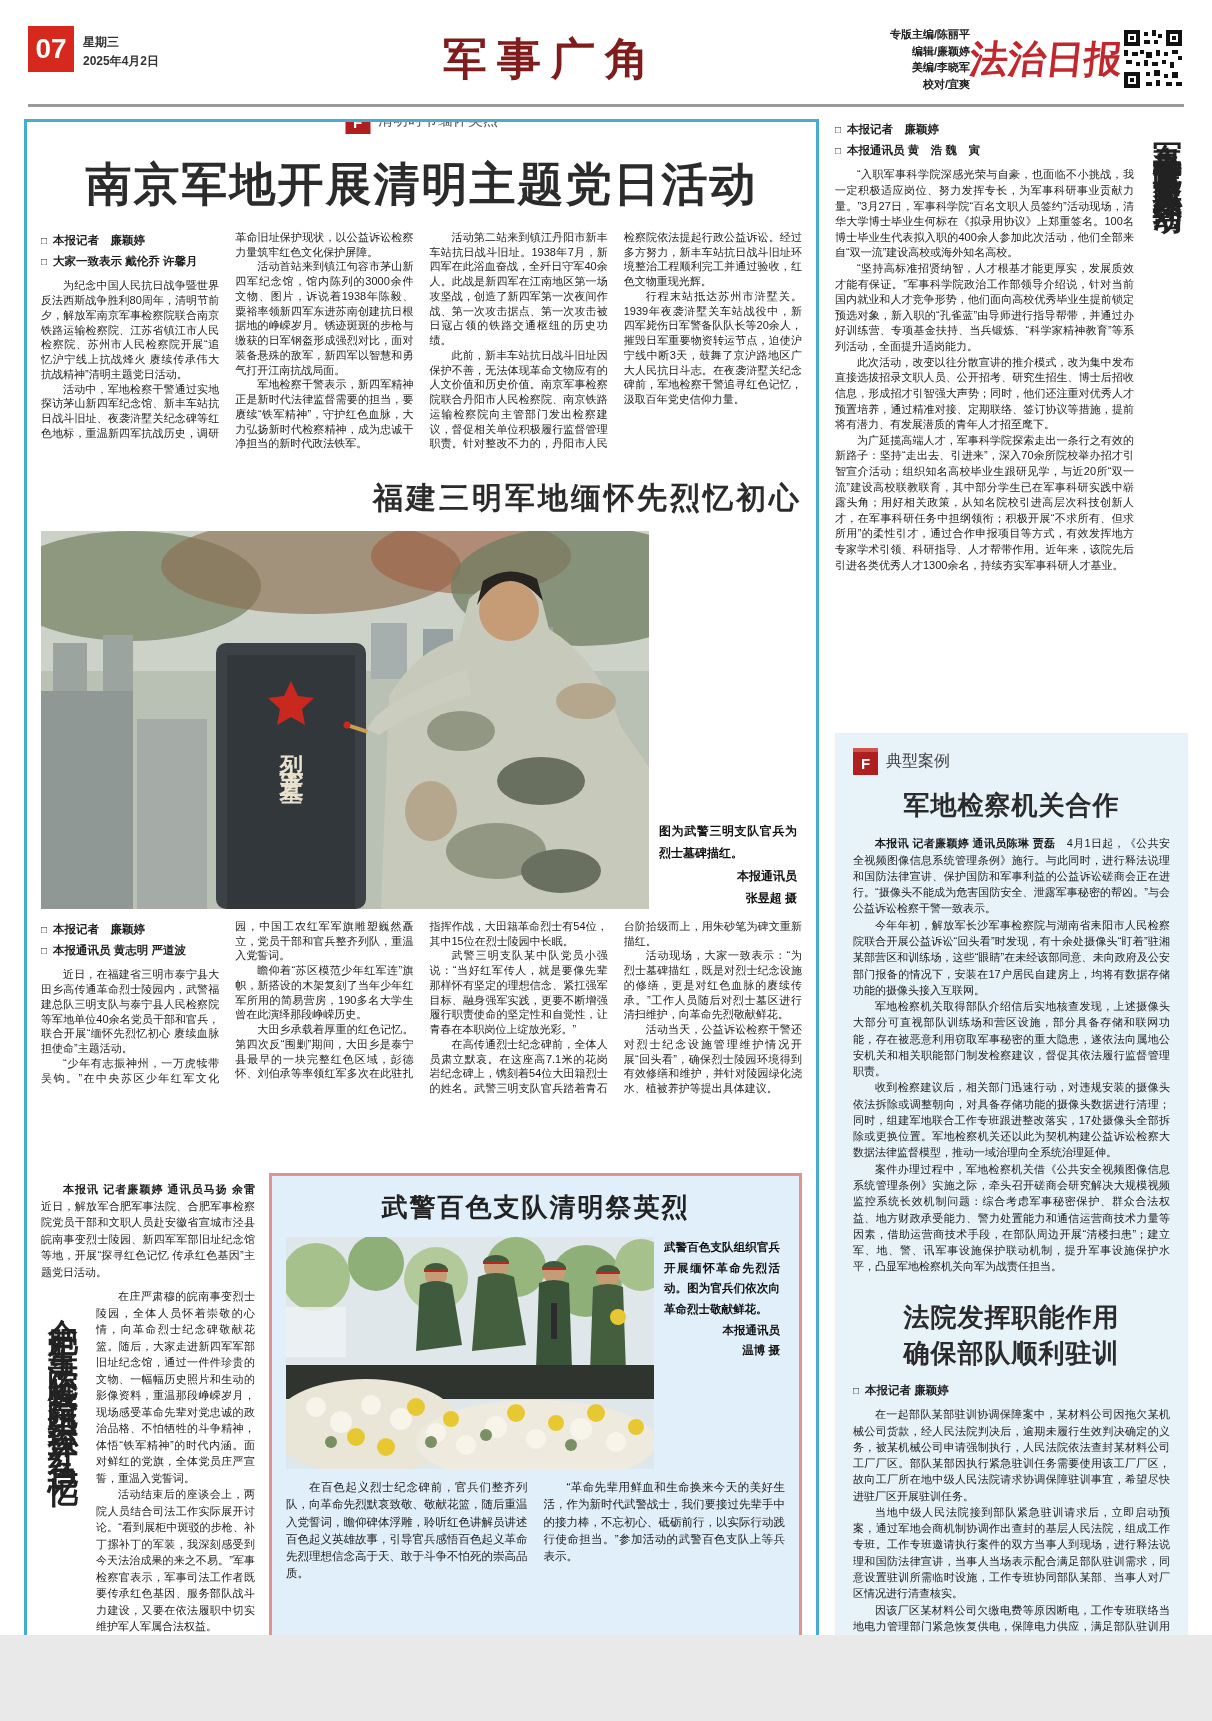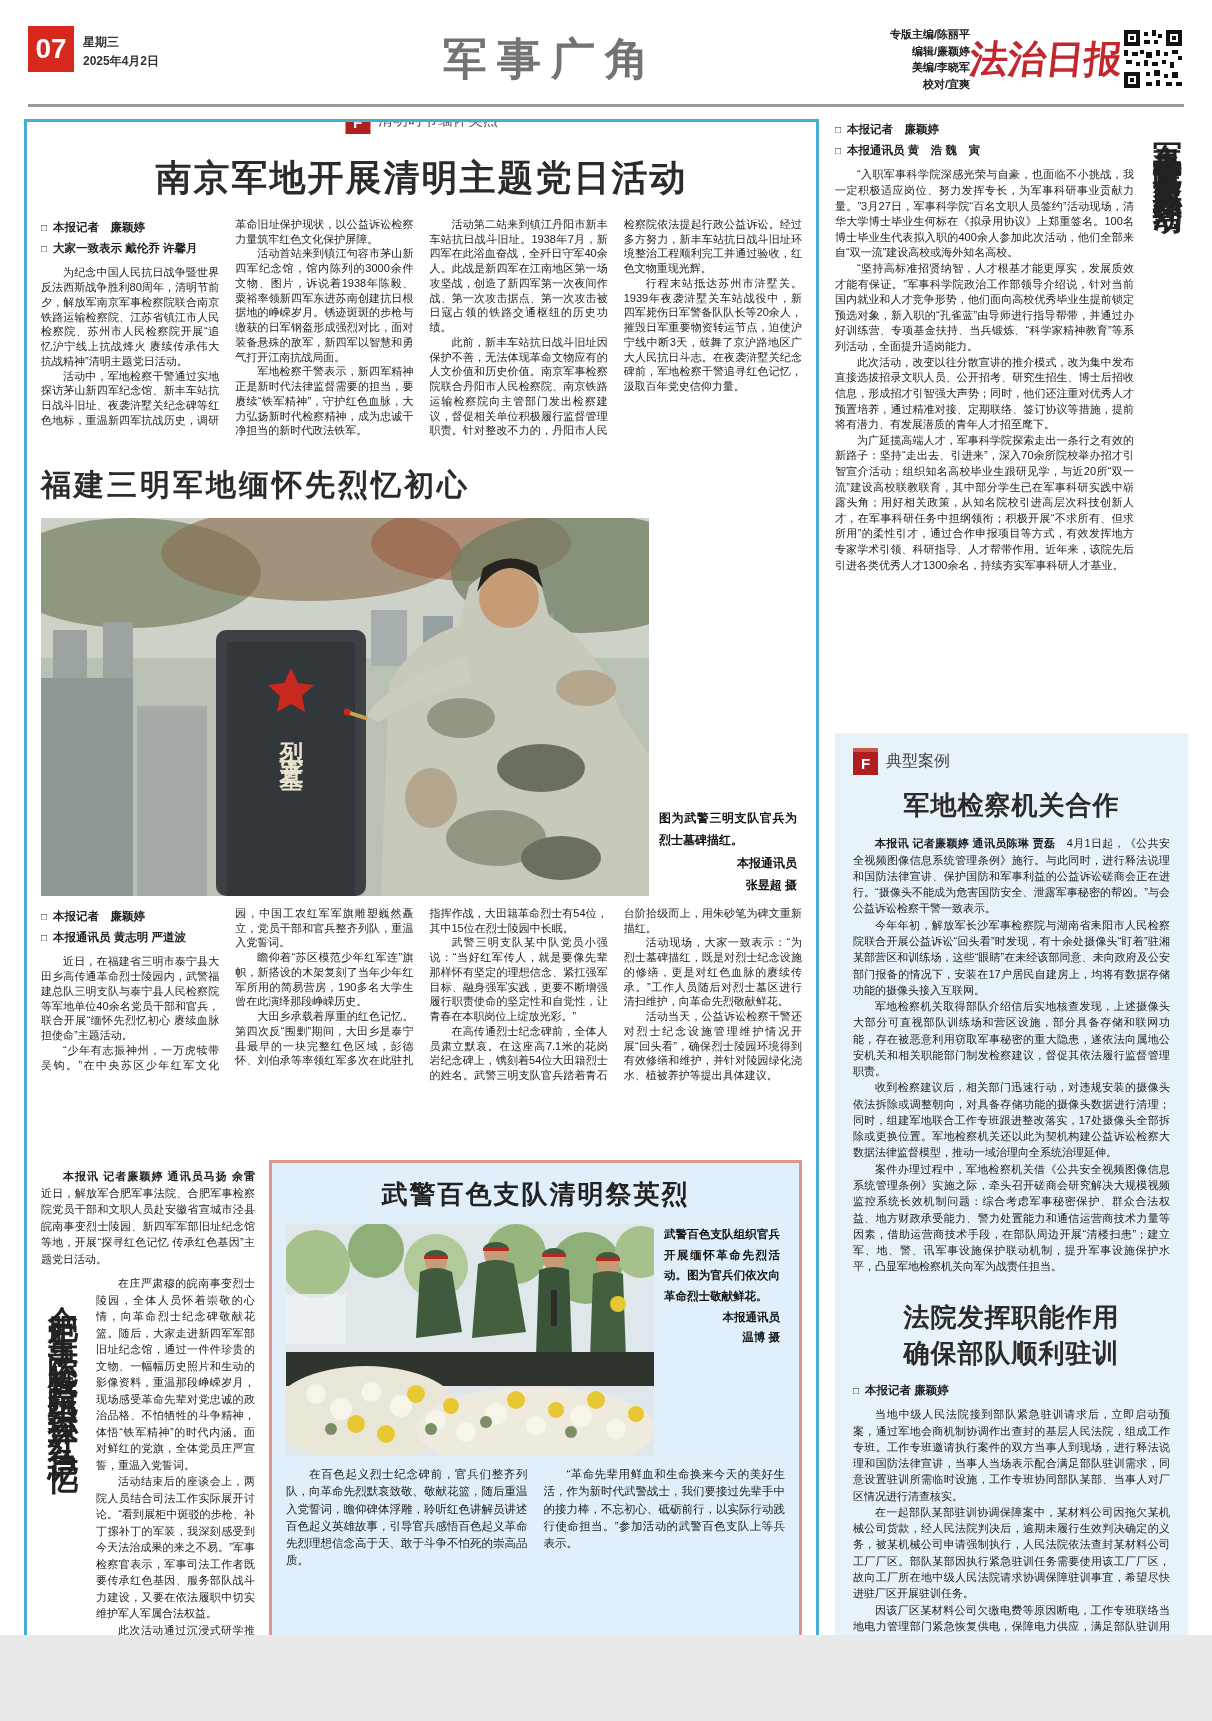--- a/index.html
+++ b/index.html
@@ -4,44 +4,44 @@
 <style>
   html,body{margin:0;padding:0;background:#e9e9e9;}
   .page{width:1212px;height:1635px;background:#ffffff;margin:0 auto;position:relative;
         font-family:"Liberation Sans","DejaVu Sans",sans-serif;color:#222;overflow:hidden;box-sizing:border-box;}
   
   .header{display:flex;align-items:flex-start;padding:26px 28px 0 28px;}
   .h-left{display:flex;gap:9px;width:250px;}
   .pageno{width:46px;height:46px;background:#d7281e;color:#fff;font-weight:bold;font-size:28px;
           display:flex;align-items:center;justify-content:center;}
   .dateblk{font-size:12px;color:#333;line-height:1.55;margin-top:7px;font-weight:bold;}
-  .section-title{flex:1;text-align:center;font-size:44px;color:#737373;font-weight:900;
+  .section-title{flex:1;text-align:center;font-size:44px;color:#7f1d1d;font-weight:900;
                  letter-spacing:10px;margin:4px 0 0 0;}
   .h-right{display:flex;gap:0;align-items:center;width:360px;justify-content:flex-end;}
   .credits{text-align:right;font-size:11px;color:#222;line-height:1.5;font-weight:bold;}
   .masthead{font-family:"Liberation Serif","DejaVu Serif",serif;font-size:38px;color:#c1272d;
             font-weight:bold;transform:skewX(-6deg);white-space:nowrap;}
   .qr{width:62px;height:62px;}
   .rule{height:3px;background:#9a9a9a;margin:12px 28px 12px 28px;}
   
   .content{display:flex;gap:16px;padding:0 24px;align-items:flex-start;}
   .left-box{position:relative;width:795px;height:1582px;border:3px solid #45aed0;
             padding:8px 14px;box-sizing:border-box;overflow:hidden;background:#fff;}
   .tagbar{position:absolute;top:-15px;left:50%;transform:translateX(-50%);background:#fff;
           padding:0 14px;display:flex;gap:8px;align-items:center;font-size:15px;color:#555;white-space:nowrap;}
   .fcube{width:25px;height:23px;background:#b01f20;border-top:4px solid #d0544c;color:#fff;
          font-weight:900;font-size:15px;display:flex;align-items:center;justify-content:center;flex:0 0 auto;}
-  .main-headline{text-align:center;font-size:36px;font-weight:900;color:#2b2b2b;
+  .main-headline{text-align:center;font-size:46px;font-weight:900;color:#2b2b2b;
                  margin:24px 0 14px 0;letter-spacing:2px;}
   .byline{font-size:11.5px;font-weight:bold;margin-bottom:7px;line-height:1.8;break-inside:avoid;}
   .sq{margin-right:6px;font-size:10px;}
   .cols{column-gap:16px;font-size:11px;line-height:1.34;text-align:justify;color:#1d1d1d;}
   .cols .para,.para{margin:0;text-indent:2em;}
   .cols-4{column-count:4;height:232px;overflow:hidden;}
-  .sub-headline{text-align:left;font-size:30px;font-weight:900;margin:16px 0 12px 0;
+  .sub-headline{text-align:right;font-size:30px;font-weight:900;margin:16px 0 12px 0;
                 color:#2b2b2b;letter-spacing:3px;}
   .photo-row{display:flex;gap:10px;align-items:flex-end;margin-bottom:10px;}
   .photo{background:#cfd3cb;overflow:hidden;flex:0 0 auto;}
   .photo svg{display:block;}
   .caption{width:138px;font-size:12px;line-height:1.85;color:#111;font-weight:600;text-align:justify;}
   .caption .credit{text-align:right;font-weight:bold;text-indent:0;}
   .cols-4b{column-count:4;height:244px;overflow:hidden;}
   .bottom-row{display:flex;gap:14px;margin-top:10px;}
   .hefei{width:214px;height:582px;overflow:hidden;font-size:11px;line-height:1.5;text-align:justify;}
   .hefei .lead{margin:8px 0 8px 0;text-indent:2em;}
@@ -370,22 +370,22 @@
 
         <div class="panel-headline court-headline">
           <div>法院发挥职能作用</div>
           <div>确保部队顺利驻训</div>
         </div>
         <div class="court-byline">
           <span class="sq">□</span><span>本报记者 廉颖婷</span>
         </div>
         <div class="panel-body">
           <div>
+              <p class="para">在一起部队某部驻训协调保障案中，某材料公司因拖欠某机械公司货款，经人民法院判决后，逾期未履行生效判决确定的义务，被某机械公司申请强制执行，人民法院依法查封某材料公司工厂厂区。部队某部因执行紧急驻训任务需要使用该工厂厂区，故向工厂所在地中级人民法院请求协调保障驻训事宜，希望尽快进驻厂区开展驻训任务。</p>
               <p class="para">当地中级人民法院接到部队紧急驻训请求后，立即启动预案，通过军地会商机制协调作出查封的基层人民法院，组成工作专班。工作专班邀请执行案件的双方当事人到现场，进行释法说理和国防法律宣讲，当事人当场表示配合满足部队驻训需求，同意设置驻训所需临时设施，工作专班协同部队某部、当事人对厂区情况进行清查核实。</p>
-              <p class="para">在一起部队某部驻训协调保障案中，某材料公司因拖欠某机械公司货款，经人民法院判决后，逾期未履行生效判决确定的义务，被某机械公司申请强制执行，人民法院依法查封某材料公司工厂厂区。部队某部因执行紧急驻训任务需要使用该工厂厂区，故向工厂所在地中级人民法院请求协调保障驻训事宜，希望尽快进驻厂区开展驻训任务。</p>
               <p class="para">因该厂区某材料公司欠缴电费等原因断电，工作专班联络当地电力管理部门紧急恢复供电，保障电力供应，满足部队驻训用电需求。最终，部队某部顺利进驻该厂区并完成驻训任务。</p>
               <p class="para">驻训是提高部队战斗力的重要途径，为部队驻训提供优质高效的司法服务和保障是人民法院服务备战打仗的职责所系。人民法院充分发挥审判职能作用，积极开展涉军维权工作，妥善化解涉军纠纷，依法保障国防利益和军人军属合法权益，以实际行动服务部队练兵备战。</p>
             </div>
         </div>
       </div>
 
     </div>
   </div>
 </div>
 

